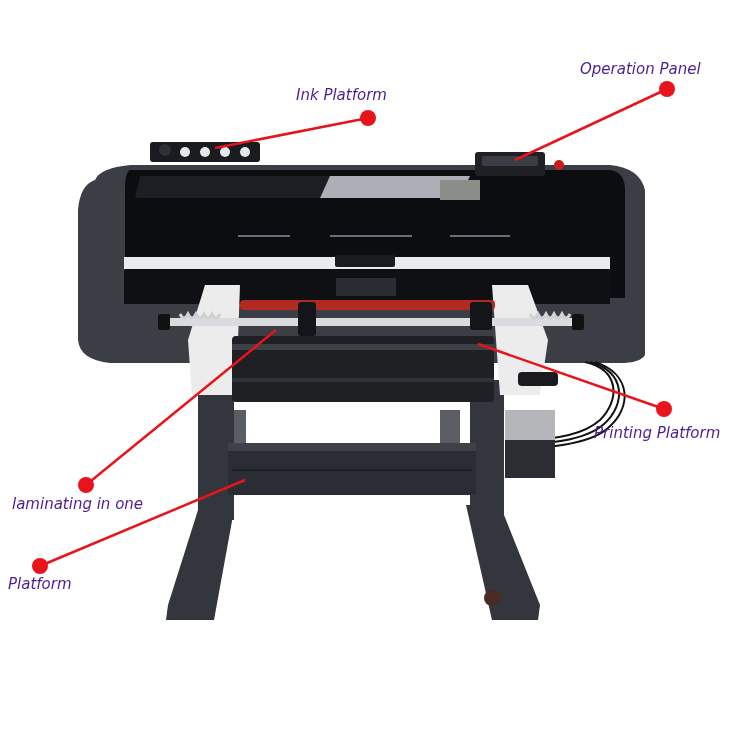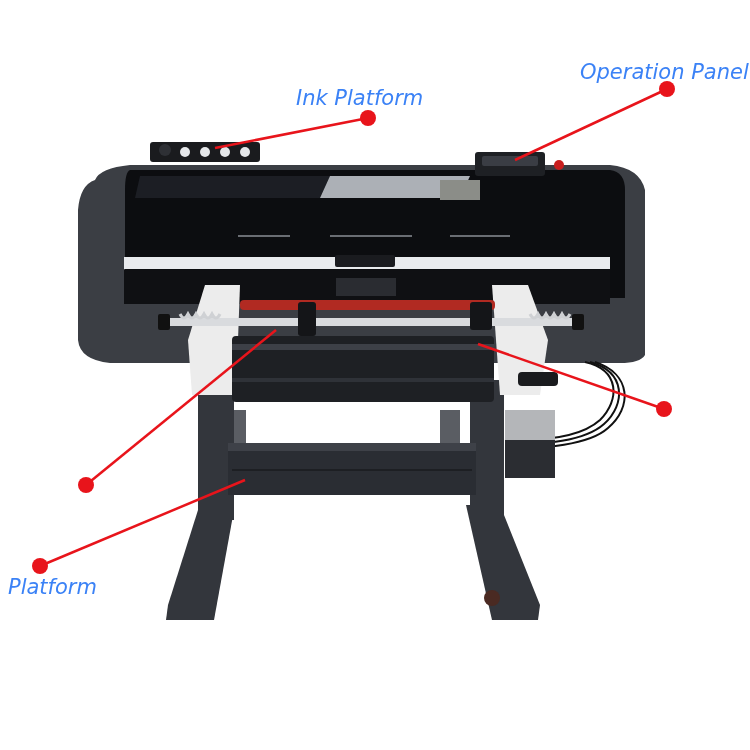--- a/index.html
+++ b/index.html
@@ -2,22 +2,22 @@
 <html><head>
 <meta charset="utf-8">
 <style>
   html, body { margin: 0; padding: 0; background: #ffffff; }
   body { width: 750px; height: 750px; overflow: hidden; position: relative; font-family: "DejaVu Sans", sans-serif; }
   #stage { position: absolute; left: 0; top: 0; width: 750px; height: 750px; }
   .label {
     position: absolute;
     font-family: "DejaVu Sans", sans-serif;
     font-style: italic;
-    font-size: 21px;
-    color: #3b82f6;
+    font-size: 15px;
+    color: #4c1d95;
     white-space: nowrap;
     line-height: 1;
   }
   svg { position: absolute; left: 0; top: 0; }
 </style>
 </head>
 <body>
 
 <div id="stage">
   <svg width="750" height="750" viewBox="0 0 750 750">
@@ -115,14 +115,16 @@
       <circle cx="368" cy="118" r="8" fill="#e8141b"></circle>
       <circle cx="667" cy="89" r="8" fill="#e8141b"></circle>
       <circle cx="664" cy="409" r="8" fill="#e8141b"></circle>
       <circle cx="86" cy="485" r="8" fill="#e8141b"></circle>
       <circle cx="40" cy="566" r="8" fill="#e8141b"></circle>
     </g>
   </svg>
 
   <span class="label" style="left:296px; top:88px;">Ink Platform</span>
   <span class="label" style="left:580px; top:62px;">Operation Panel</span>
+  <span class="label" style="left:594px; top:426px;">Printing Platform</span>
+  <span class="label" style="left:12px; top:497px;">laminating in one</span>
   <span class="label" style="left:8px; top:577px;">Platform</span>
 </div>
 
 </body></html>

